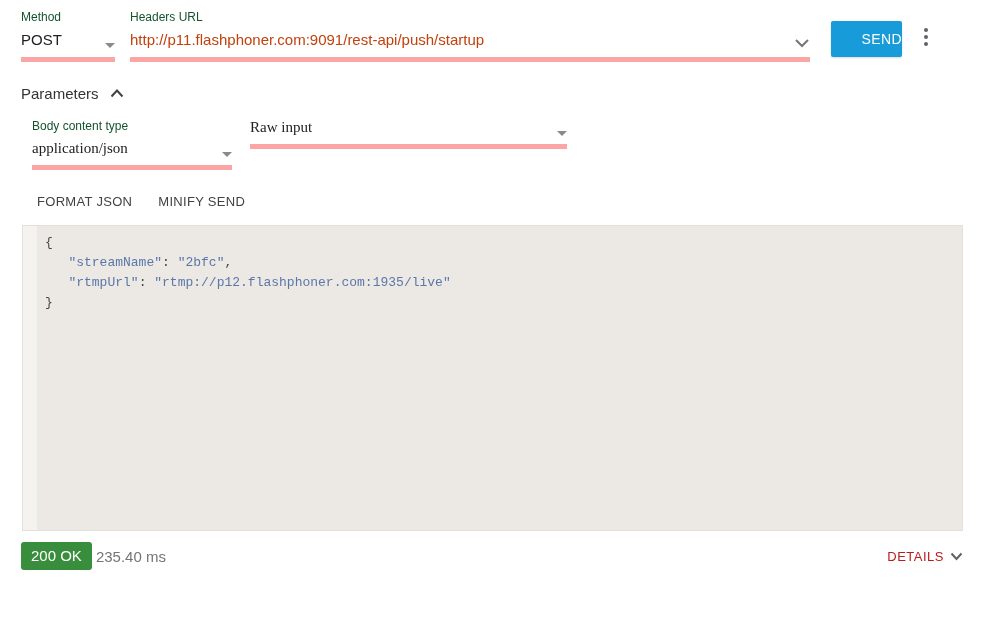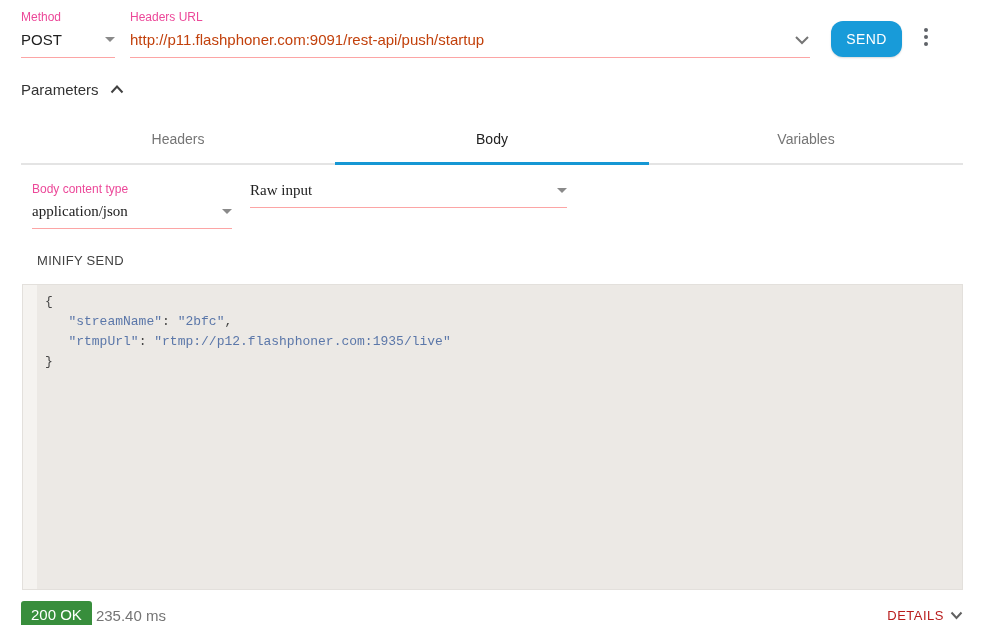--- a/index.html
+++ b/index.html
@@ -6,33 +6,33 @@
   html,body { background:#ffffff; }
   body {
     width:987px; height:625px;
     font-family:"Liberation Sans", sans-serif;
     color:#212121; overflow:hidden;
   }
   .page { position:relative; width:987px; height:625px; }
 
   
   .request-row { display:flex; align-items:flex-start; padding:10px 24px 0 21px; }
-  .field-label { font-size:12px; color:#ec4899; display:block; margin-bottom:7px; }
-  .underfield { border-bottom:1px solid #fca5a5; display:flex; align-items:center; justify-content:space-between; padding-bottom:9px; }
+  .field-label { font-size:12px; color:#14532d; display:block; margin-bottom:7px; }
+  .underfield { border-bottom:5px solid #fca5a5; display:flex; align-items:flex-end; justify-content:space-between; padding-bottom:9px; }
   .method-field { width:94px; }
   .method-value { font-size:15px; color:#212121; }
   .tri-down { width:0; height:0; border-left:5px solid transparent; border-right:5px solid transparent; border-top:5px solid #8a8a8a; margin-left:6px; }
   .url-field { width:680px; margin-left:15px; }
   .url-value { font-size:15px; color:#c2410c; white-space:nowrap; overflow:hidden; }
   .chev { stroke:#757575; stroke-width:2; fill:none; }
   .send-button {
     margin-left:21px; margin-top:11px; width:71px; height:36px;
-    background:#189bd9; color:#ffffff; border:none; border-radius:12px;
+    background:#189bd9; color:#ffffff; border:none; border-radius:2px;
     font-family:"Liberation Sans", sans-serif; font-size:14px; letter-spacing:0.4px;
-    cursor:pointer; box-shadow:0 1px 2px rgba(0,0,0,0.15);
+    cursor:pointer; box-shadow:0 1px 2px rgba(0,0,0,0.15);text-align:right;
   }
   .kebab { margin-left:18px; margin-top:14px; display:flex; flex-direction:column; gap:3px; cursor:pointer; padding:4px; }
   .kebab i { width:4px; height:4px; border-radius:50%; background:#5f6368; }
 
   
   .parameters-row { display:flex; align-items:center; gap:11px; margin:23px 0 0 21px; cursor:pointer; }
   .parameters-label { font-size:15px; color:#333333; }
 
   
   .tabs { position:relative; display:flex; margin:23px 24px 0 21px; border-bottom:2px solid #e4e4e4; }
@@ -107,44 +107,39 @@
     </div>
   </div>
 
   <div class="parameters-row">
     <span class="parameters-label">Parameters</span>
     <svg width="14" height="9" viewBox="0 0 14 9">
       <polyline points="1.5,7.5 7,1.5 12.5,7.5" fill="none" stroke="#424242" stroke-width="2"></polyline>
     </svg>
   </div>
 
-  <div class="tabs">
-    <div class="tab">Headers</div>
-    <div class="tab active">Body</div>
-    <div class="tab">Variables</div>
-    <div class="tab-indicator"></div>
-  </div>
 
   <div class="selects-row">
     <div class="select-field sf-1">
       <span class="field-label">Body content type</span>
       <div class="underfield">
         <span class="select-value">application/json</span>
         <span class="tri-down"></span>
       </div>
     </div>
     <div class="select-field sf-2">
       <div class="underfield">
         <span class="select-value">Raw input</span>
         <span class="tri-down"></span>
       </div>
     </div>
   </div>
 
   <div class="format-row">
+    <button class="flat-button">FORMAT JSON</button>
     <button class="flat-button">MINIFY SEND</button>
   </div>
 
   <div class="editor">
     <div class="editor-gutter"></div>
     <div class="editor-code" id="editor-code"><div><span class="tk-p">{</span></div><div><span class="tk-p">   </span><span class="tk-s">"streamName"</span><span class="tk-p">: </span><span class="tk-s">"2bfc"</span><span class="tk-p">,</span></div><div><span class="tk-p">   </span><span class="tk-s">"rtmpUrl"</span><span class="tk-p">: </span><span class="tk-s">"rtmp://p12.flashphoner.com:1935/live"</span></div><div><span class="tk-p">}</span></div></div>
   </div>
 
   <div class="status-bar">
     <span class="status-badge">200 OK</span>

